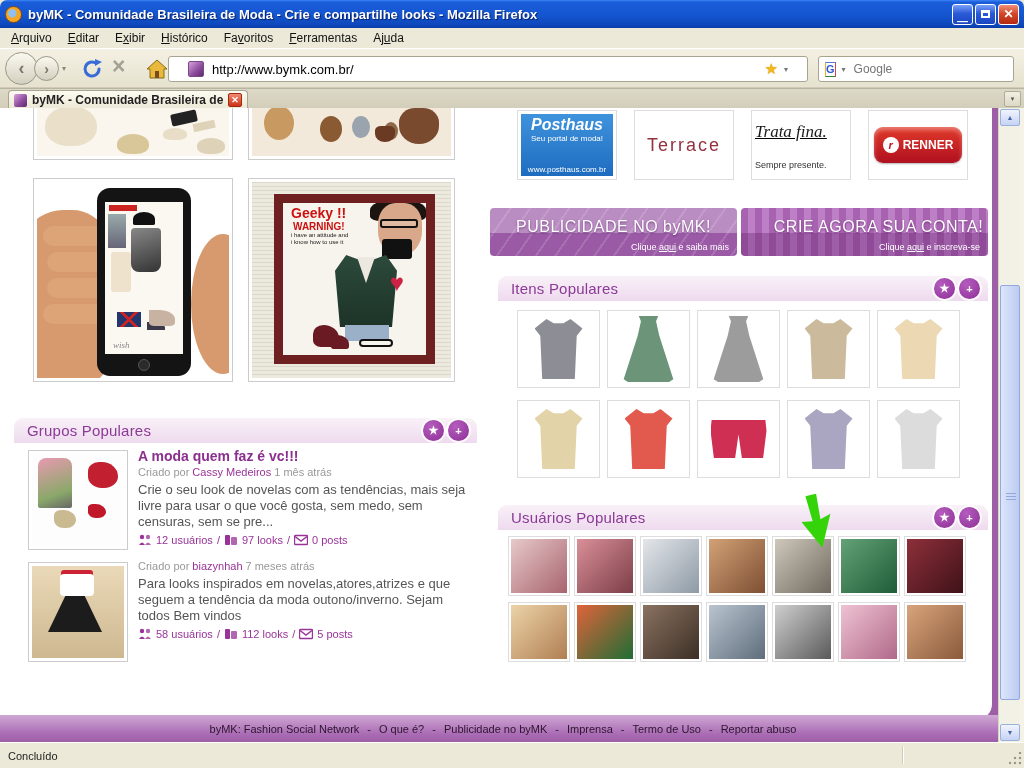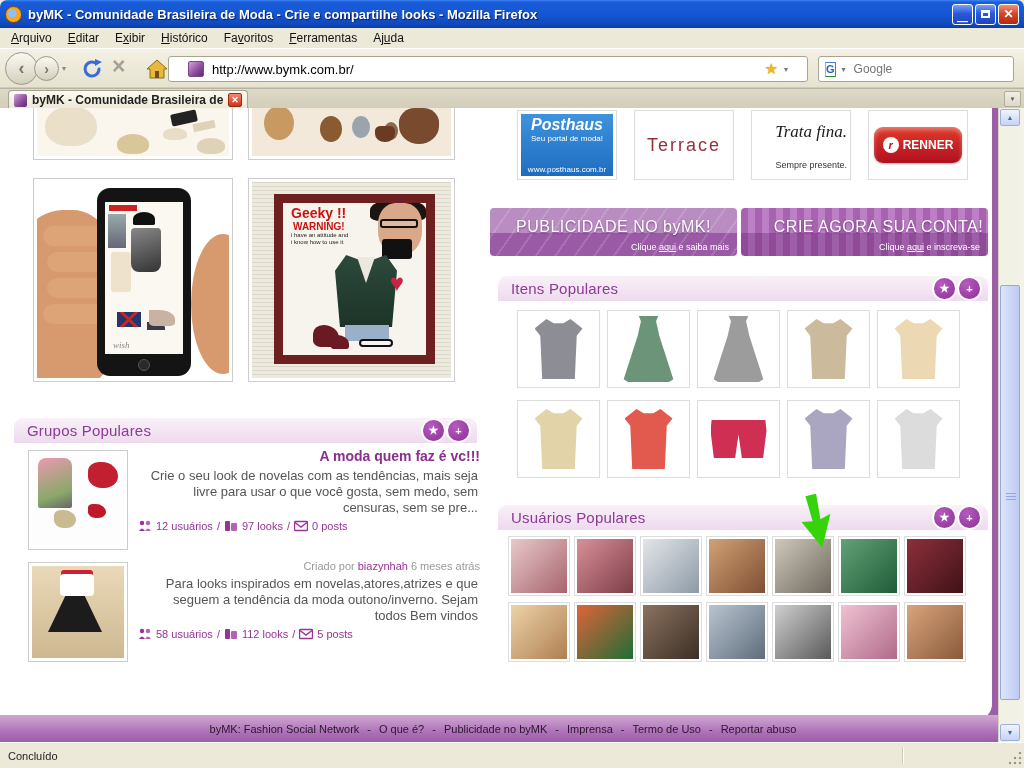--- a/index.html
+++ b/index.html
@@ -180,21 +180,21 @@
   .sec-btns{margin-left:auto;display:flex;}
   .circle-btn{width:21px;height:21px;border-radius:50%;margin-left:4px;
     background:radial-gradient(circle at 35% 30%,#b55cbe,#8d2f96);color:#fff;
     display:flex;align-items:center;justify-content:center;font-size:11px;font-weight:bold;
     box-shadow:0 0 0 2px rgba(255,255,255,.85);cursor:pointer;}
   .hdr-grupos{left:14px;top:310px;width:463px;}
   .hdr-itens{left:498px;top:168px;width:490px;}
   .hdr-users{left:498px;top:397px;width:490px;}
 
   
-  .groups-list{position:absolute;left:28px;top:340px;width:452px;text-align:right;}
+  .groups-list{position:absolute;left:28px;top:340px;width:452px;}
   .group-row{position:relative;height:110px;}
   .group-thumb{position:absolute;left:0;top:2px;width:100px;height:100px;background:#fff;border:1px solid #ccc;padding:3px;}
   .timg{width:100%;height:100%;position:relative;overflow:hidden;}
   .g-g1 .timg{background:#fdfdfd;}
   .g-g1 .timg::before{content:"";position:absolute;left:6px;top:4px;width:34px;height:50px;
     background:linear-gradient(160deg,#e89ab0,#8aa86a 70%,#666);border-radius:8px 8px 2px 2px;}
   .g-g1 .timg::after{content:"";position:absolute;right:6px;top:8px;width:30px;height:26px;background:#c21f30;
     border-radius:40% 60% 50% 50%;box-shadow:-6px 36px 0 -6px #c0182a,-38px 44px 0 -4px #caba92;}
   .g-g2 .timg{background:linear-gradient(#ead9b8,#cdb890);}
   .g-g2 .timg::before{content:"";position:absolute;left:28px;top:8px;width:34px;height:22px;background:#fff;
@@ -211,21 +211,21 @@
 
   
   .logo-box{position:absolute;top:2px;width:100px;height:70px;background:#fff;border:1px solid #ddd;padding:3px;overflow:hidden;}
   .lb1{left:517px;} .lb2{left:634px;} .lb3{left:751px;} .lb4{left:868px;}
   .posthaus{height:100%;background:linear-gradient(#3f93dd,#1e6cc0);color:#fff;text-align:center;position:relative;}
   .ph-name{font-style:italic;font-weight:bold;font-size:16px;padding-top:2px;}
   .ph-tag{font-size:8px;}
   .ph-site{position:absolute;bottom:2px;width:100%;font-size:8px;}
   .terrace{height:100%;display:flex;align-items:center;justify-content:center;
     color:var(--terrace-maroon);font-size:18px;letter-spacing:2px;}
-  .tratafina{height:100%;text-align:right;position:relative;}
+  .tratafina{height:100%;text-align:left;position:relative;text-decoration:underline;}
   .tf-name{font-family:"Liberation Serif",serif;font-style:italic;font-size:17px;color:#1a1a1a;padding-top:8px;}
   .tf-tag{position:absolute;bottom:6px;width:100%;font-size:9px;color:#333;}
   .renner{height:100%;display:flex;align-items:center;justify-content:center;}
   .renner-pill{background:linear-gradient(#e03a2a,#b01020);border-radius:9px;width:88px;height:36px;
     display:flex;align-items:center;justify-content:center;gap:4px;color:#fff;font-weight:bold;font-size:12px;
     box-shadow:inset 0 3px 4px rgba(255,255,255,.35),0 1px 2px rgba(0,0,0,.3);}
   .renner-r{width:16px;height:16px;border-radius:50%;background:#fff;color:var(--renner-red);
     font-size:11px;font-weight:bold;font-style:italic;display:flex;align-items:center;justify-content:center;}
 
   
@@ -403,20 +403,21 @@
         </span>
       </div>
       <div class="groups-list">
 
           <div class="group-row">
             <div class="group-thumb g-g1">
               <div class="timg"></div>
             </div>
             <div class="group-text">
               <div class="group-title">A moda quem faz é vc!!!</div>
+              <div class="group-byline"><span>Criado por</span><span class="author">Cassy Medeiros</span><span>1 mês atrás</span></div>
               <div class="group-desc">Crie o seu look de novelas com as tendências, mais seja livre para usar o que você gosta, sem medo, sem censuras, sem se pre...</div>
               <div class="group-stats">
                 <svg class="stat-icon" viewBox="0 0 14 12">
                   <circle cx="4" cy="3" r="2.2" fill="#993399"></circle>
                   <path d="M1 11 q3-5 6 0z" fill="#993399"></path>
                   <circle cx="10" cy="3" r="2.2" fill="#b266b2"></circle>
                   <path d="M7 11 q3-5 6 0z" fill="#b266b2"></path>
                 </svg>
                 <span>12 usuários</span>
                 <span>/</span>
@@ -433,21 +434,21 @@
                 <span>0 posts</span>
               </div>
             </div>
           </div>
 
           <div class="group-row">
             <div class="group-thumb g-g2">
               <div class="timg"></div>
             </div>
             <div class="group-text">
-              <div class="group-byline"><span>Criado por</span><span class="author">biazynhah</span><span>6 meses atrás</span></div>
+              <div class="group-byline"><span>Criado por</span><span class="author">biazynhah</span><span>7 meses atrás</span></div>
               <div class="group-desc">Para looks inspirados em novelas,atores,atrizes e que seguem a tendência da moda outono/inverno. Sejam todos Bem vindos</div>
               <div class="group-stats">
                 <svg class="stat-icon" viewBox="0 0 14 12">
                   <circle cx="4" cy="3" r="2.2" fill="#993399"></circle>
                   <path d="M1 11 q3-5 6 0z" fill="#993399"></path>
                   <circle cx="10" cy="3" r="2.2" fill="#b266b2"></circle>
                   <path d="M7 11 q3-5 6 0z" fill="#b266b2"></path>
                 </svg>
                 <span>58 usuários</span>
                 <span>/</span>

